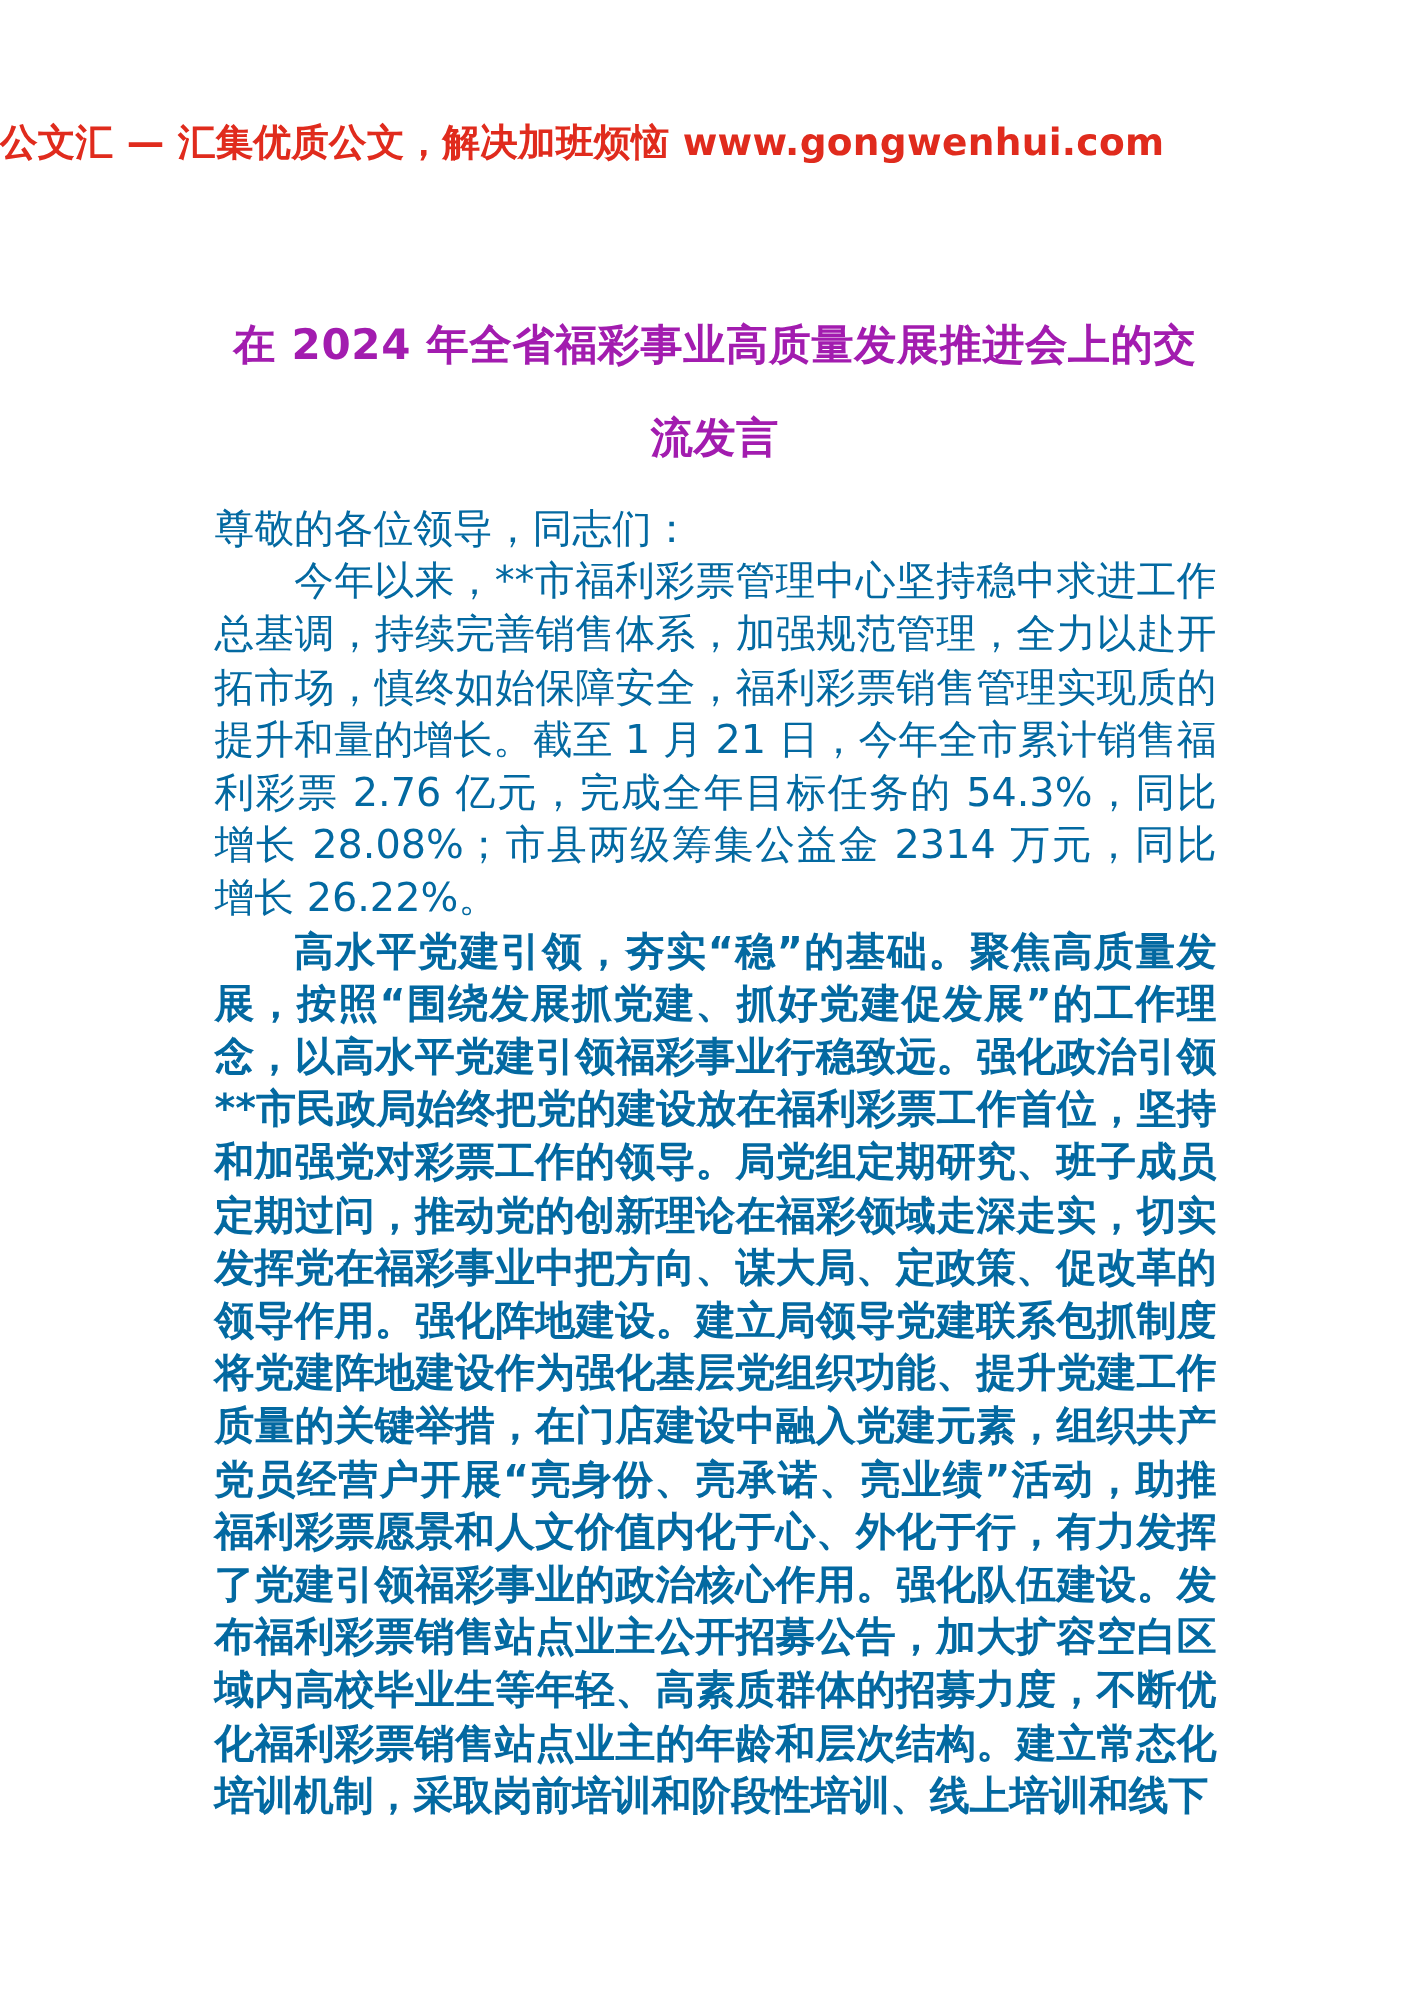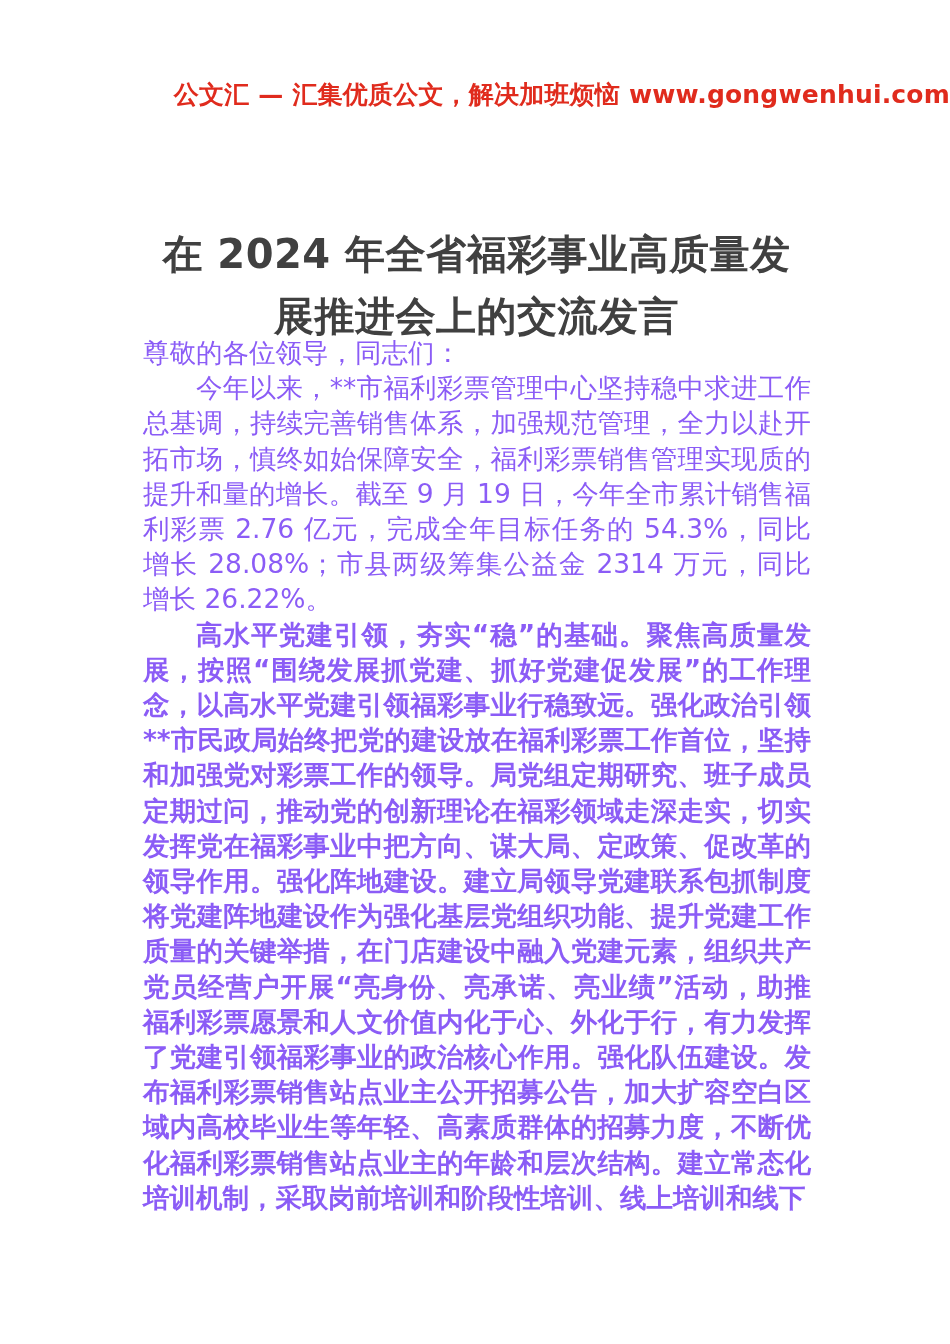--- a/index.html
+++ b/index.html
@@ -18,55 +18,55 @@
     overflow: hidden;
     box-sizing: border-box;
   }
 
   
   .watermark {
     position: absolute;
     top: 78px;
     left: 0;
     width: 950px;
-    text-align: right;
+    text-align: left;
     color: #e02b1d;
     font-size: 25px;
     font-weight: 700;
     letter-spacing: 0.2px;
     white-space: nowrap;
     font-family: "DejaVu Sans", sans-serif;
   }
 
   
   .doc-title {
     position: absolute;
-    top: 196px;
+    top: 180px;
     left: 143px;
     width: 667px;
     text-align: center;
-    font-size: 40px;
+    font-size: 28px;
     line-height: 62px;
-    color: #404040;
+    color: #a21caf;
     font-family: "DejaVu Sans", sans-serif;
     letter-spacing: 0.5px;
   }
 
   
   .body-wrap {
     position: absolute;
     top: 335px;
     left: 143px;
     width: 668px;
   }
   .para {
     margin: 0;
     font-size: 26.5px;
     line-height: 35.2px;
-    color: #8b5cf6;
+    color: #0369a1;
     text-align: justify;
     text-justify: inter-character;
     font-family: "DejaVu Sans", sans-serif;
     letter-spacing: 0;
   }
   .para.salutation {
     text-indent: 0;
   }
   .para.indent {
     text-indent: 2em;
@@ -80,17 +80,17 @@
 <body>
 
 <div class="page">
 
   <div class="watermark">公文汇 — 汇集优质公文，解决加班烦恼 www.gongwenhui.com</div>
 
   <h1 class="doc-title">在 2024 年全省福彩事业高质量发展推进会上的交流发言</h1>
 
   <div class="body-wrap">
     <p class="para salutation">尊敬的各位领导，同志们：</p>
-    <p class="para indent">今年以来，**市福利彩票管理中心坚持稳中求进工作总基调，持续完善销售体系，加强规范管理，全力以赴开拓市场，慎终如始保障安全，福利彩票销售管理实现质的提升和量的增长。截至 9 月 19 日，今年全市累计销售福利彩票 2.76 亿元，完成全年目标任务的 54.3%，同比增长 28.08%；市县两级筹集公益金 2314 万元，同比增长 26.22%。</p>
+    <p class="para indent">今年以来，**市福利彩票管理中心坚持稳中求进工作总基调，持续完善销售体系，加强规范管理，全力以赴开拓市场，慎终如始保障安全，福利彩票销售管理实现质的提升和量的增长。截至 1 月 21 日，今年全市累计销售福利彩票 2.76 亿元，完成全年目标任务的 54.3%，同比增长 28.08%；市县两级筹集公益金 2314 万元，同比增长 26.22%。</p>
     <p class="para indent">高水平党建引领，夯实“稳”的基础。聚焦高质量发展，按照“围绕发展抓党建、抓好党建促发展”的工作理念，以高水平党建引领福彩事业行稳致远。强化政治引领 **市民政局始终把党的建设放在福利彩票工作首位，坚持和加强党对彩票工作的领导。局党组定期研究、班子成员定期过问，推动党的创新理论在福彩领域走深走实，切实发挥党在福彩事业中把方向、谋大局、定政策、促改革的领导作用。强化阵地建设。建立局领导党建联系包抓制度将党建阵地建设作为强化基层党组织功能、提升党建工作质量的关键举措，在门店建设中融入党建元素，组织共产党员经营户开展“亮身份、亮承诺、亮业绩”活动，助推福利彩票愿景和人文价值内化于心、外化于行，有力发挥了党建引领福彩事业的政治核心作用。强化队伍建设。发布福利彩票销售站点业主公开招募公告，加大扩容空白区域内高校毕业生等年轻、高素质群体的招募力度，不断优化福利彩票销售站点业主的年龄和层次结构。建立常态化培训机制，采取岗前培训和阶段性培训、线上培训和线下</p>
   </div>
 
 </div>
 
 </body></html>

